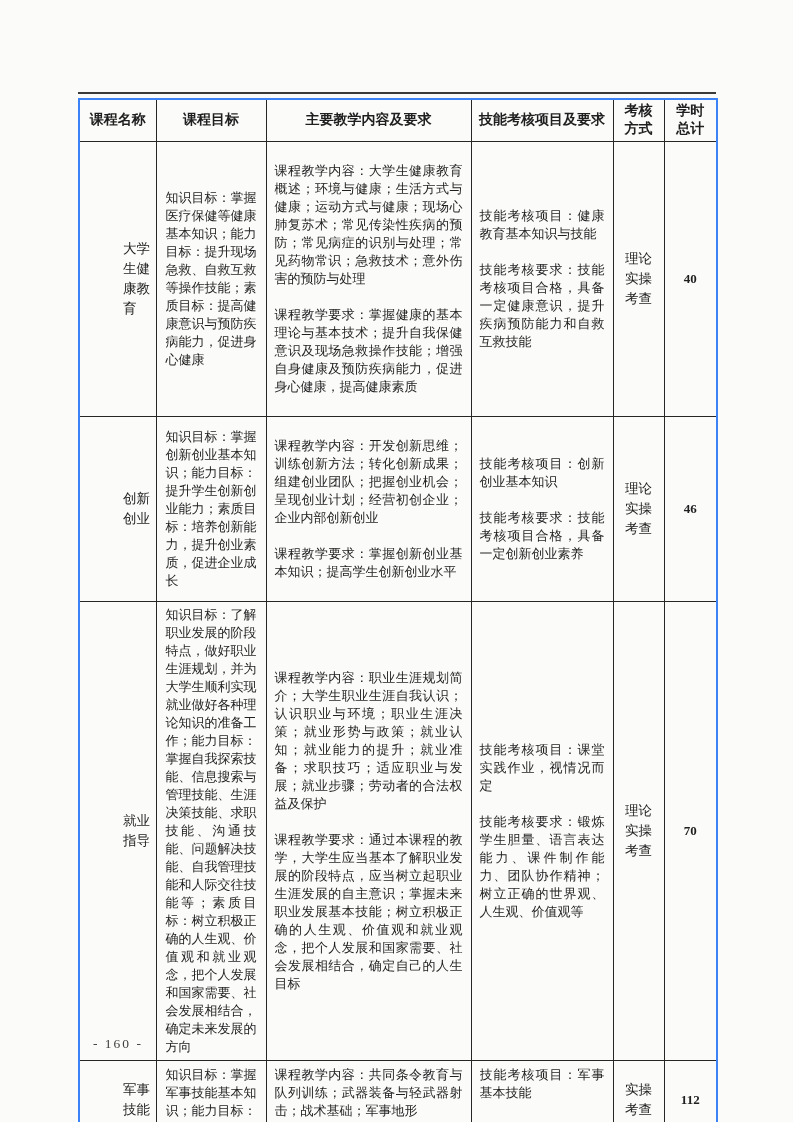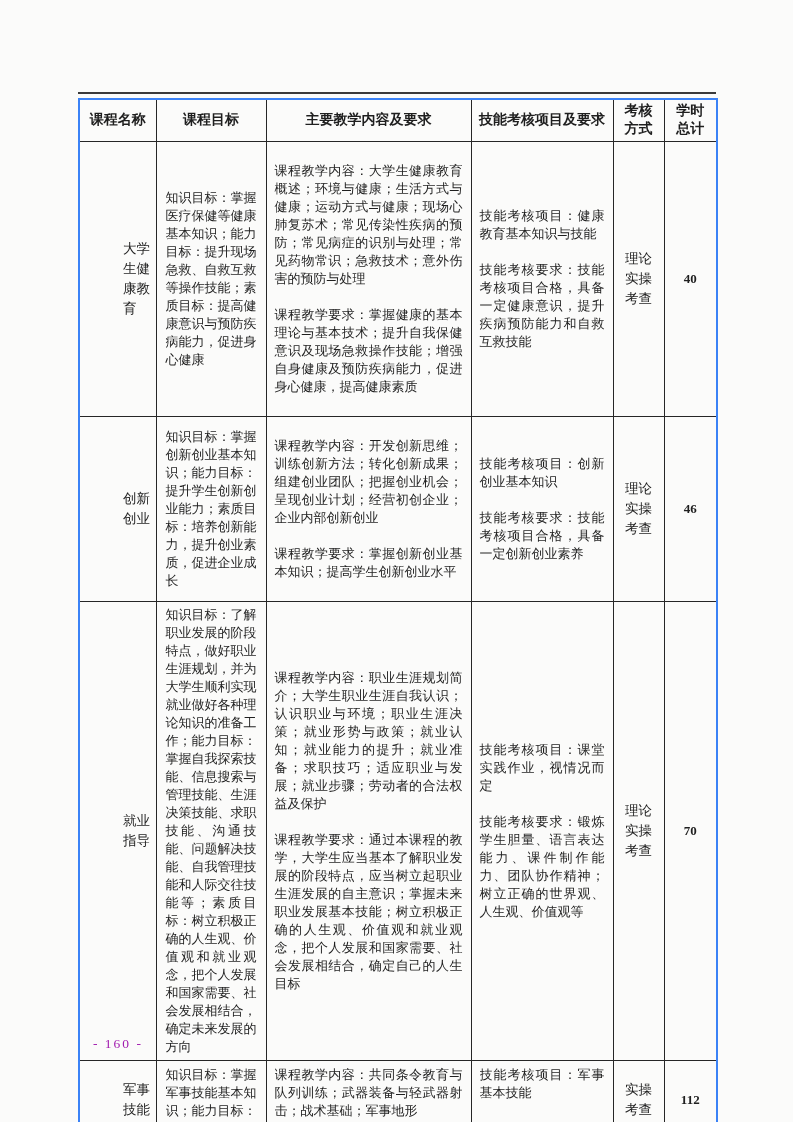--- a/index.html
+++ b/index.html
@@ -57,21 +57,21 @@
 
   .cell-para + .cell-para { margin-top: 18px; }
 
   tr.row-4 td.c-obj, tr.row-4 td.c-content, tr.row-4 td.c-assess {
     vertical-align: top; padding-top: 5px;
   }
   tr.row-4 .clip { max-height: 54px; overflow: hidden; }
 
   .page-footer {
     position: absolute; left: 93px; top: 1036px;
-    font-size: 13.5px; letter-spacing: 2px; color: #a21caf;
+    font-size: 13.5px; letter-spacing: 2px; color: #404040;
   }
 </style>
 </head>
 <body>
 
 <div class="page">
 
   <div class="header-rule"></div>
 
   <table class="course-table">

